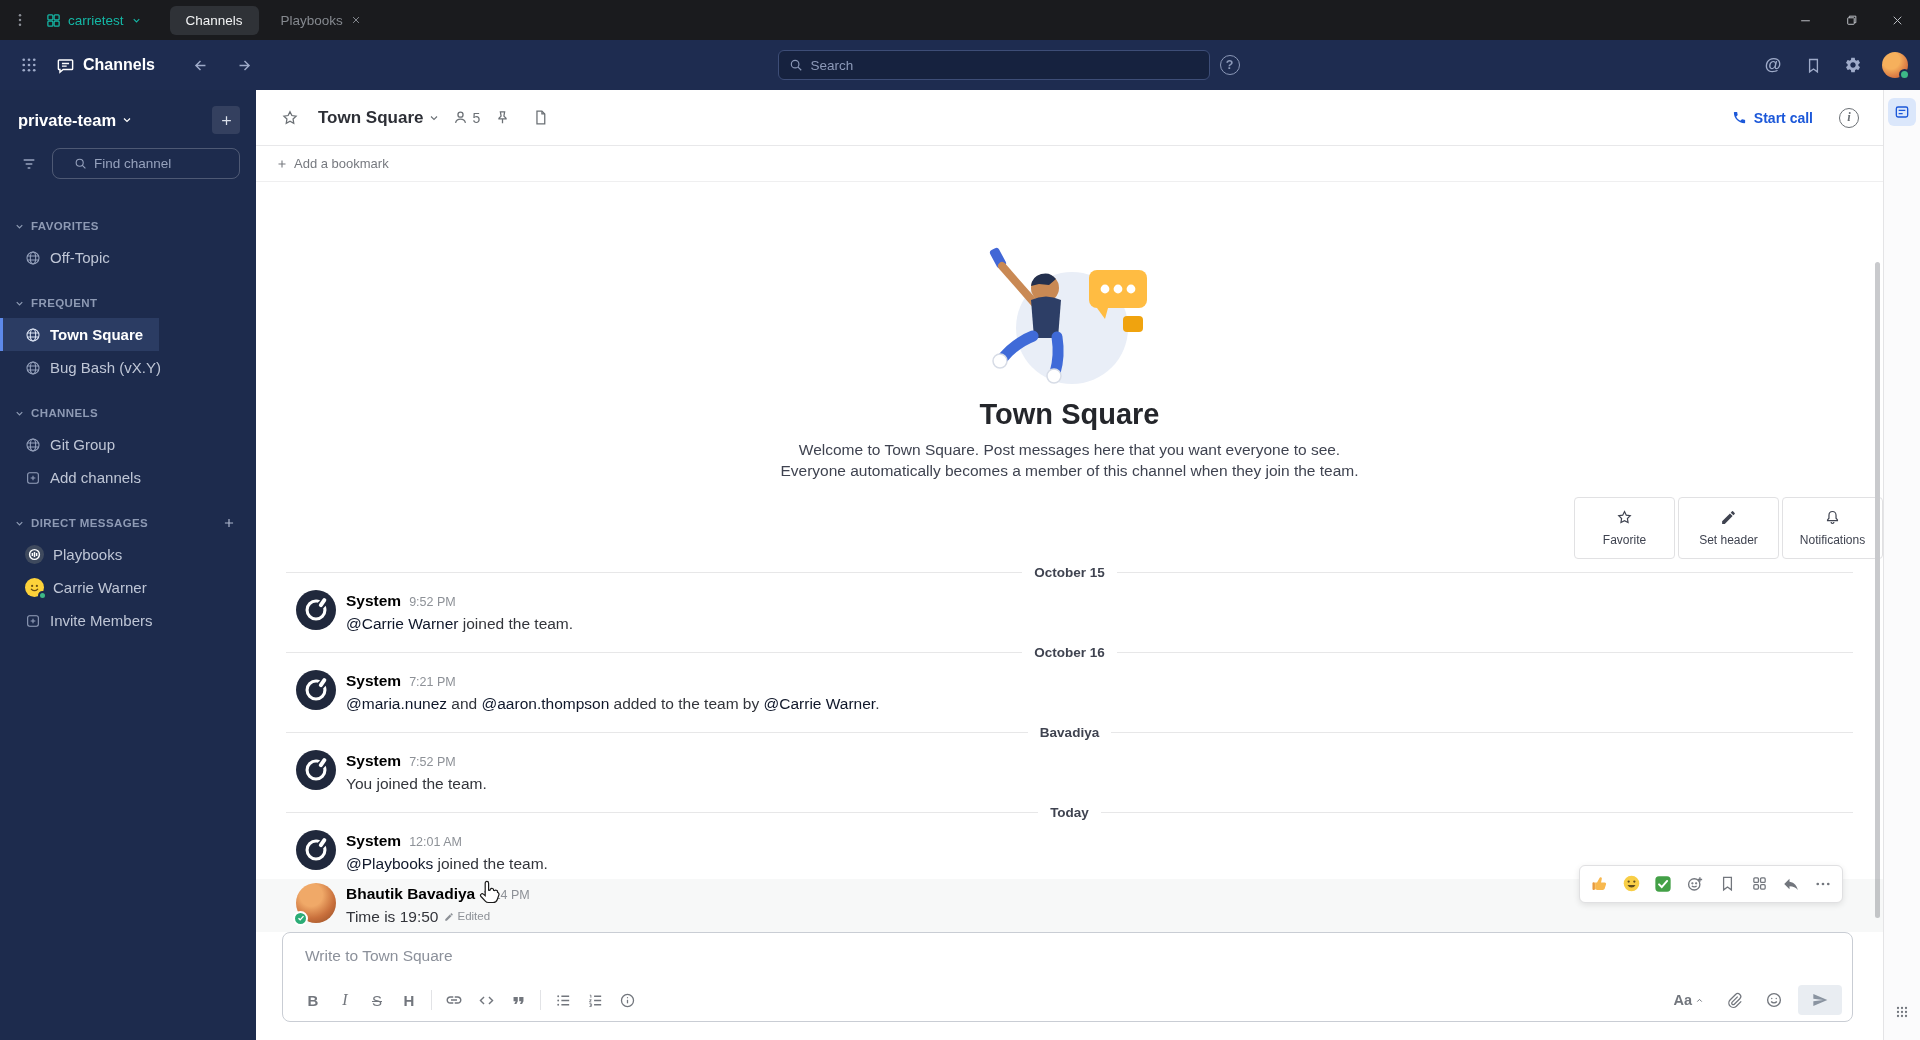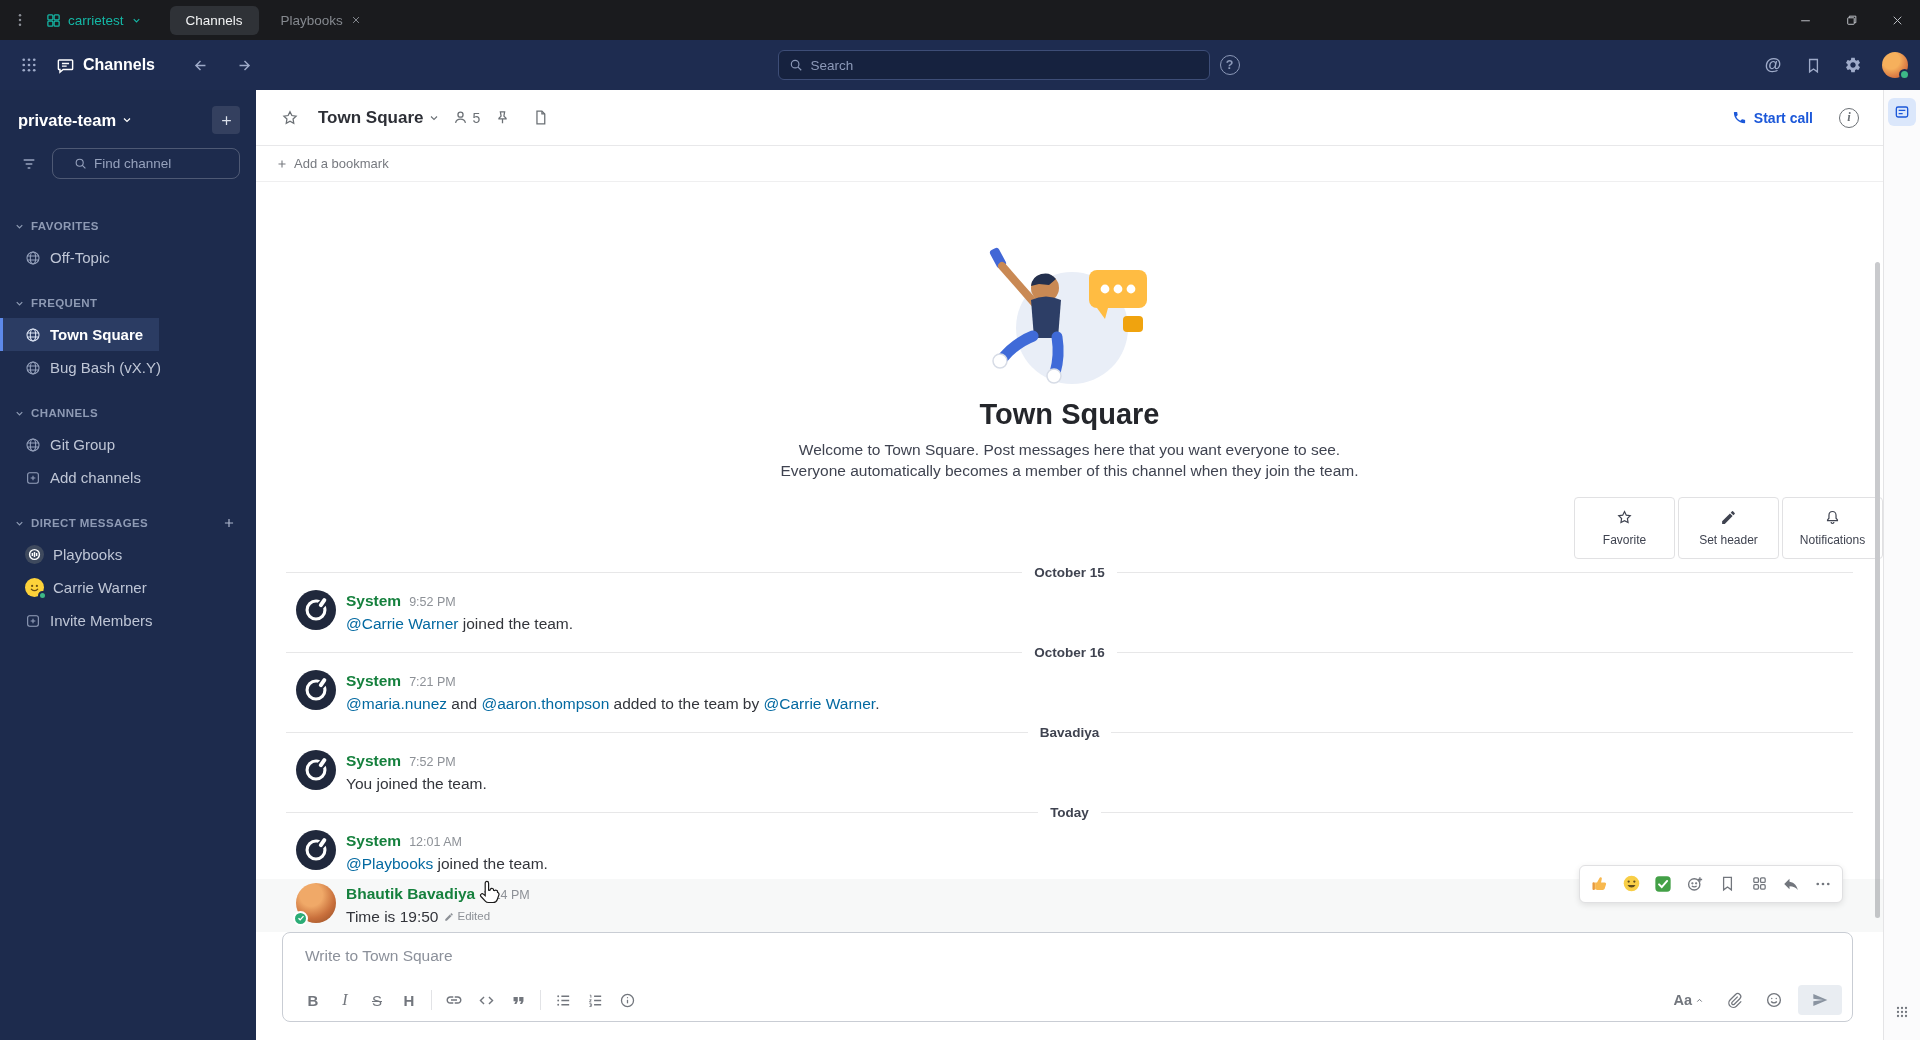--- a/index.html
+++ b/index.html
@@ -89,24 +89,24 @@
   .date-divider b { padding:0 12px; font-size:13.5px; font-weight:700; color:#3f4350; }
 
   .post { display:flex; padding:4px 40px 5px; position:relative; }
   .post.hovered { background:rgba(63,67,80,.04); }
   .avatar { width:40px; height:40px; border-radius:50%; flex:none; margin-right:10px; position:relative; overflow:visible; }
   .avatar svg.full { width:40px; height:40px; }
   .avatar-photo { width:40px; height:40px; border-radius:50%; background:radial-gradient(circle at 38% 30%, #f0a968 0 30%, #c9703c 62%, #8e4a24 100%); }
   .check-badge { position:absolute; left:-3px; bottom:-3px; width:15px; height:15px; border-radius:50%; background:#2bac76; border:2px solid #fff; display:flex; align-items:center; justify-content:center; }
   .post-body { min-width:0; }
   .post-head { display:flex; align-items:baseline; gap:8px; line-height:21px; }
-  .sender { font-weight:700; font-size:15.5px; color:#15803d; }
+  .sender { font-weight:700; font-size:15.5px; color:#000000; }
   .ptime { font-size:12.5px; color:#8d9197; }
   .ptext { font-size:15.5px; color:#33353b; line-height:21px; }
-  .ptext a { color:#0369a1; text-decoration:none; }
+  .ptext a { color:#0f172a; text-decoration:none; }
   .edited { display:inline-flex; align-items:center; gap:3px; font-size:11.5px; color:#8d9197; margin-left:6px; }
 
   .hover-toolbar { position:absolute; top:-14px; right:40px; height:38px; background:#fff; border:1px solid #e0e0e2; border-radius:6px; box-shadow:0 2px 6px rgba(0,0,0,.10); display:flex; align-items:center; padding:0 4px; gap:2px; z-index:5; }
   .ht-btn { width:30px; height:30px; border-radius:4px; color:#72767d; }
 
   
   .composer { margin:0 30px 18px 26px; border:1px solid #c9cdd4; border-radius:8px;padding-left:6px; }
   .composer-input { display:block; width:100%; height:46px; padding:0 16px; font-size:15.5px; color:#33353b; }
   .composer-input::placeholder { color:#8b909a; }
   .composer-toolbar { height:42px; display:flex; align-items:center; padding:0 10px 0 8px; }

